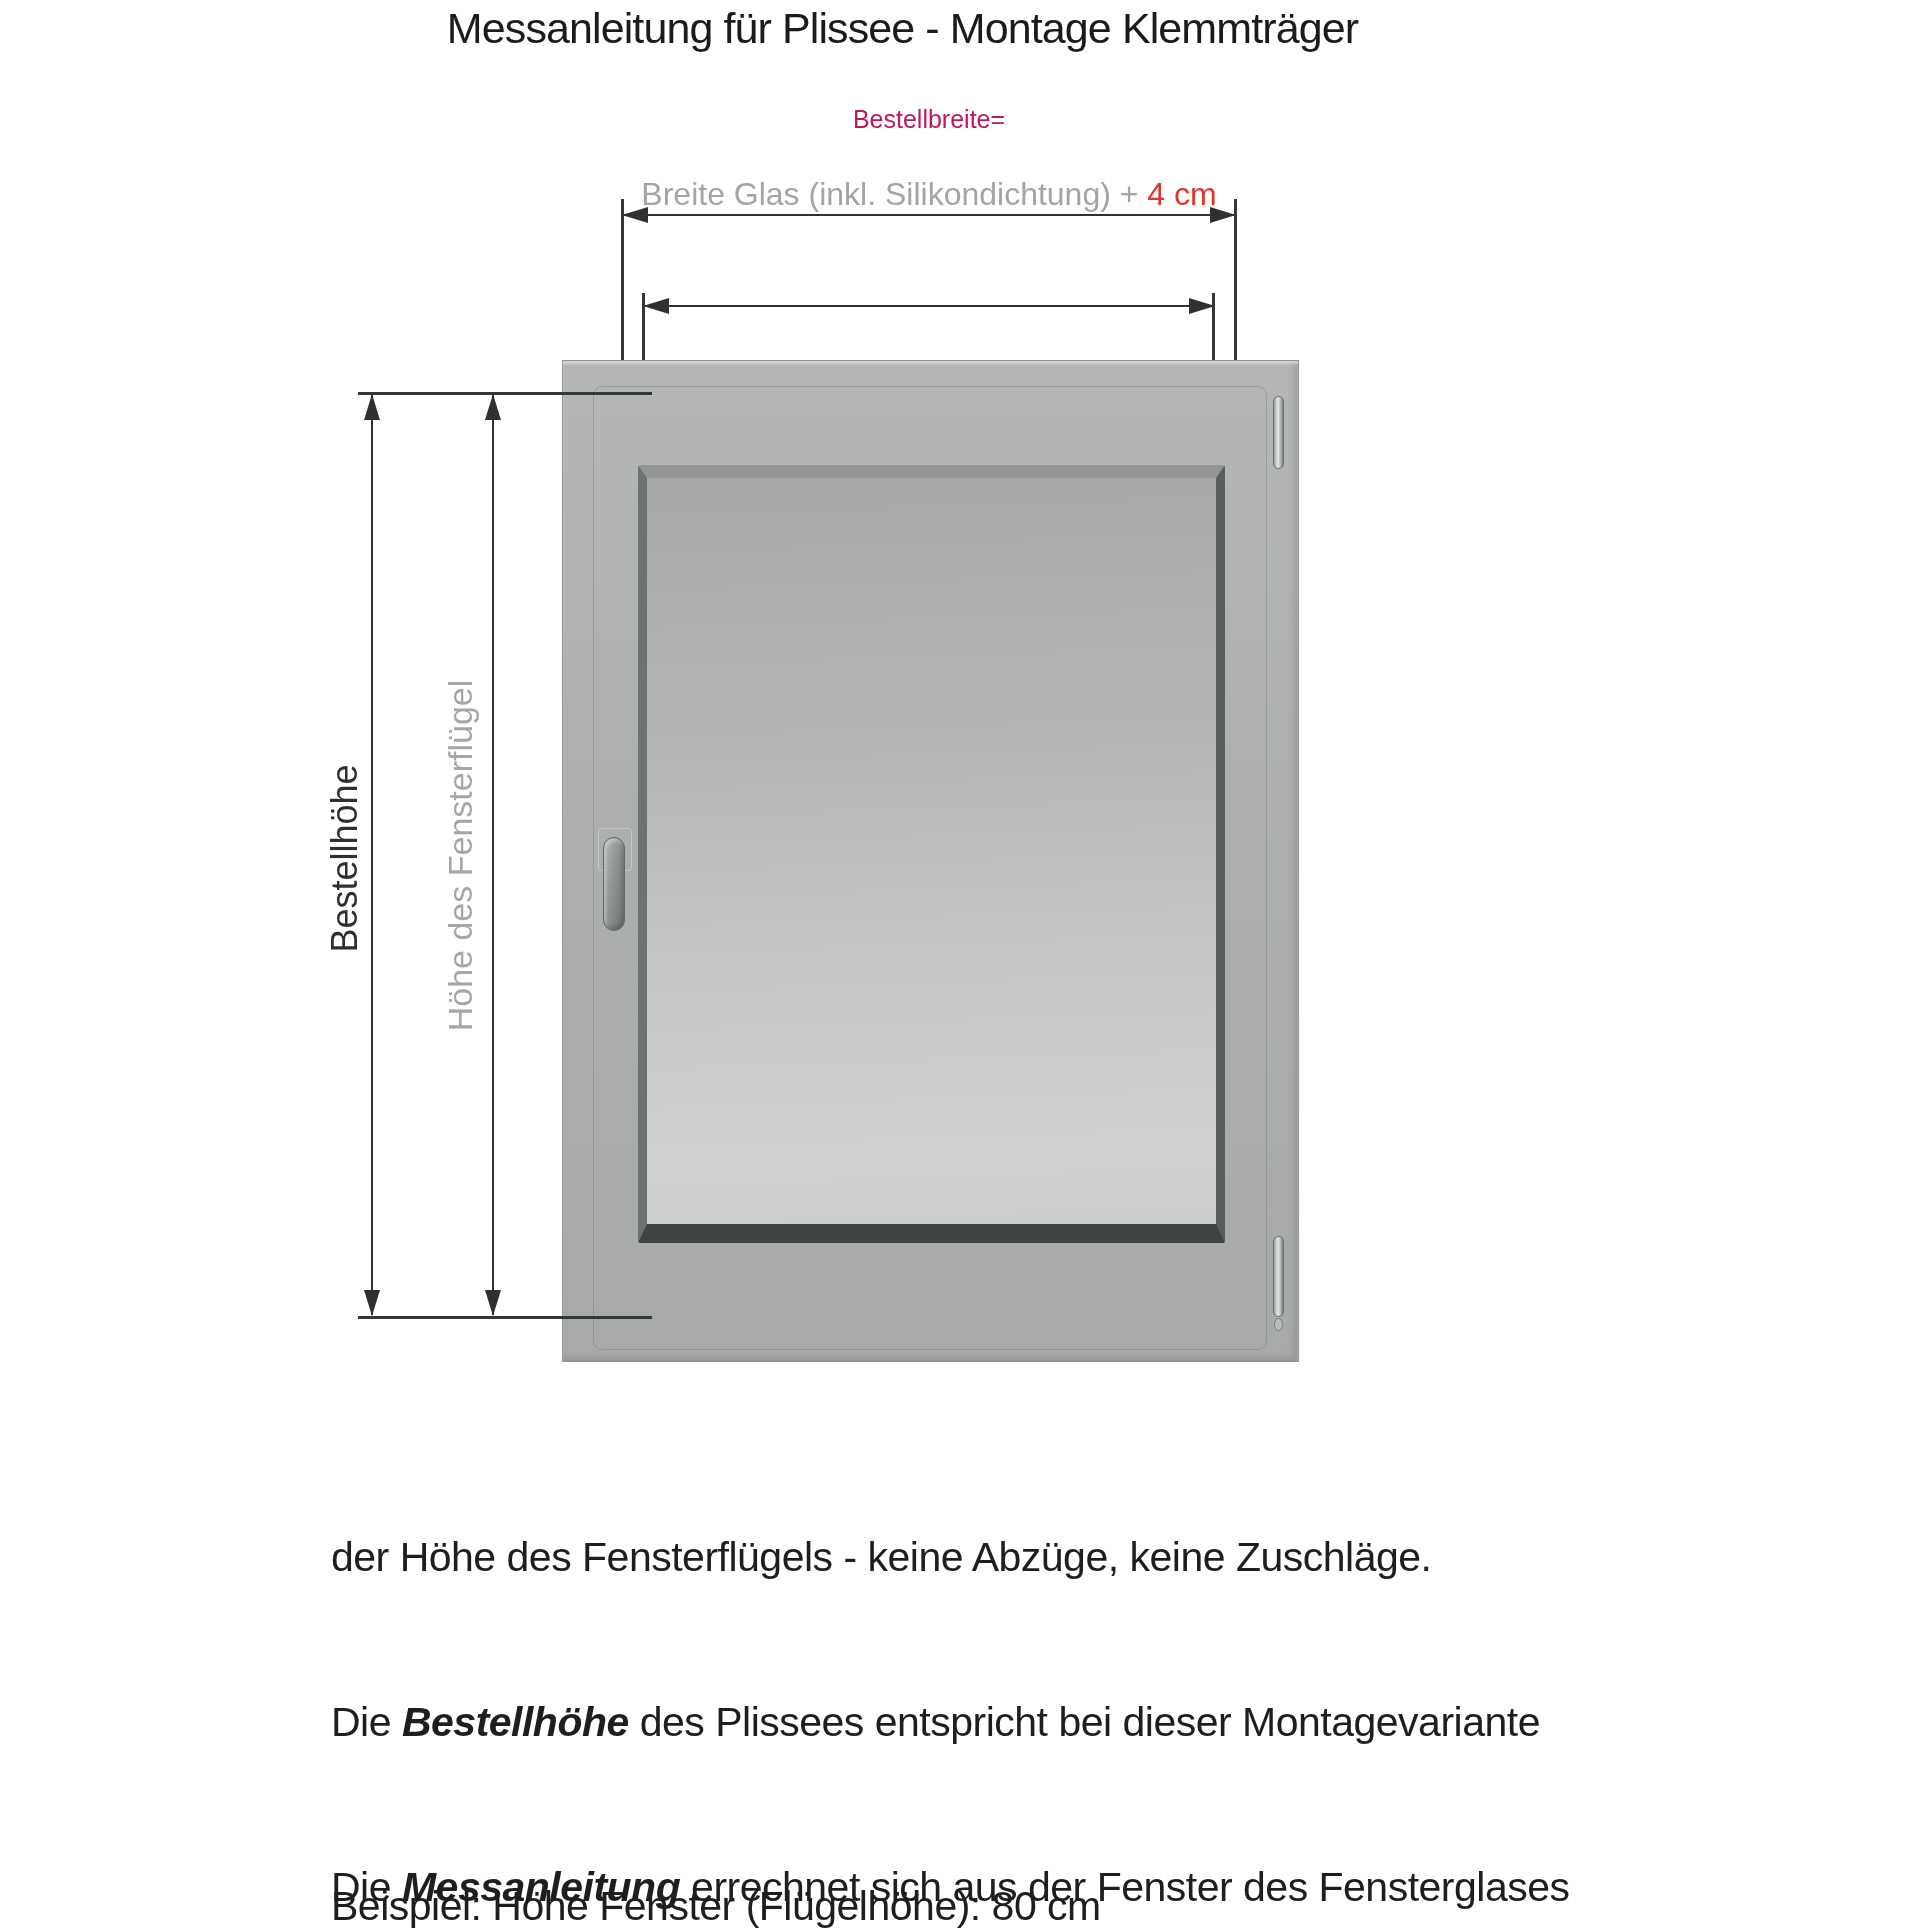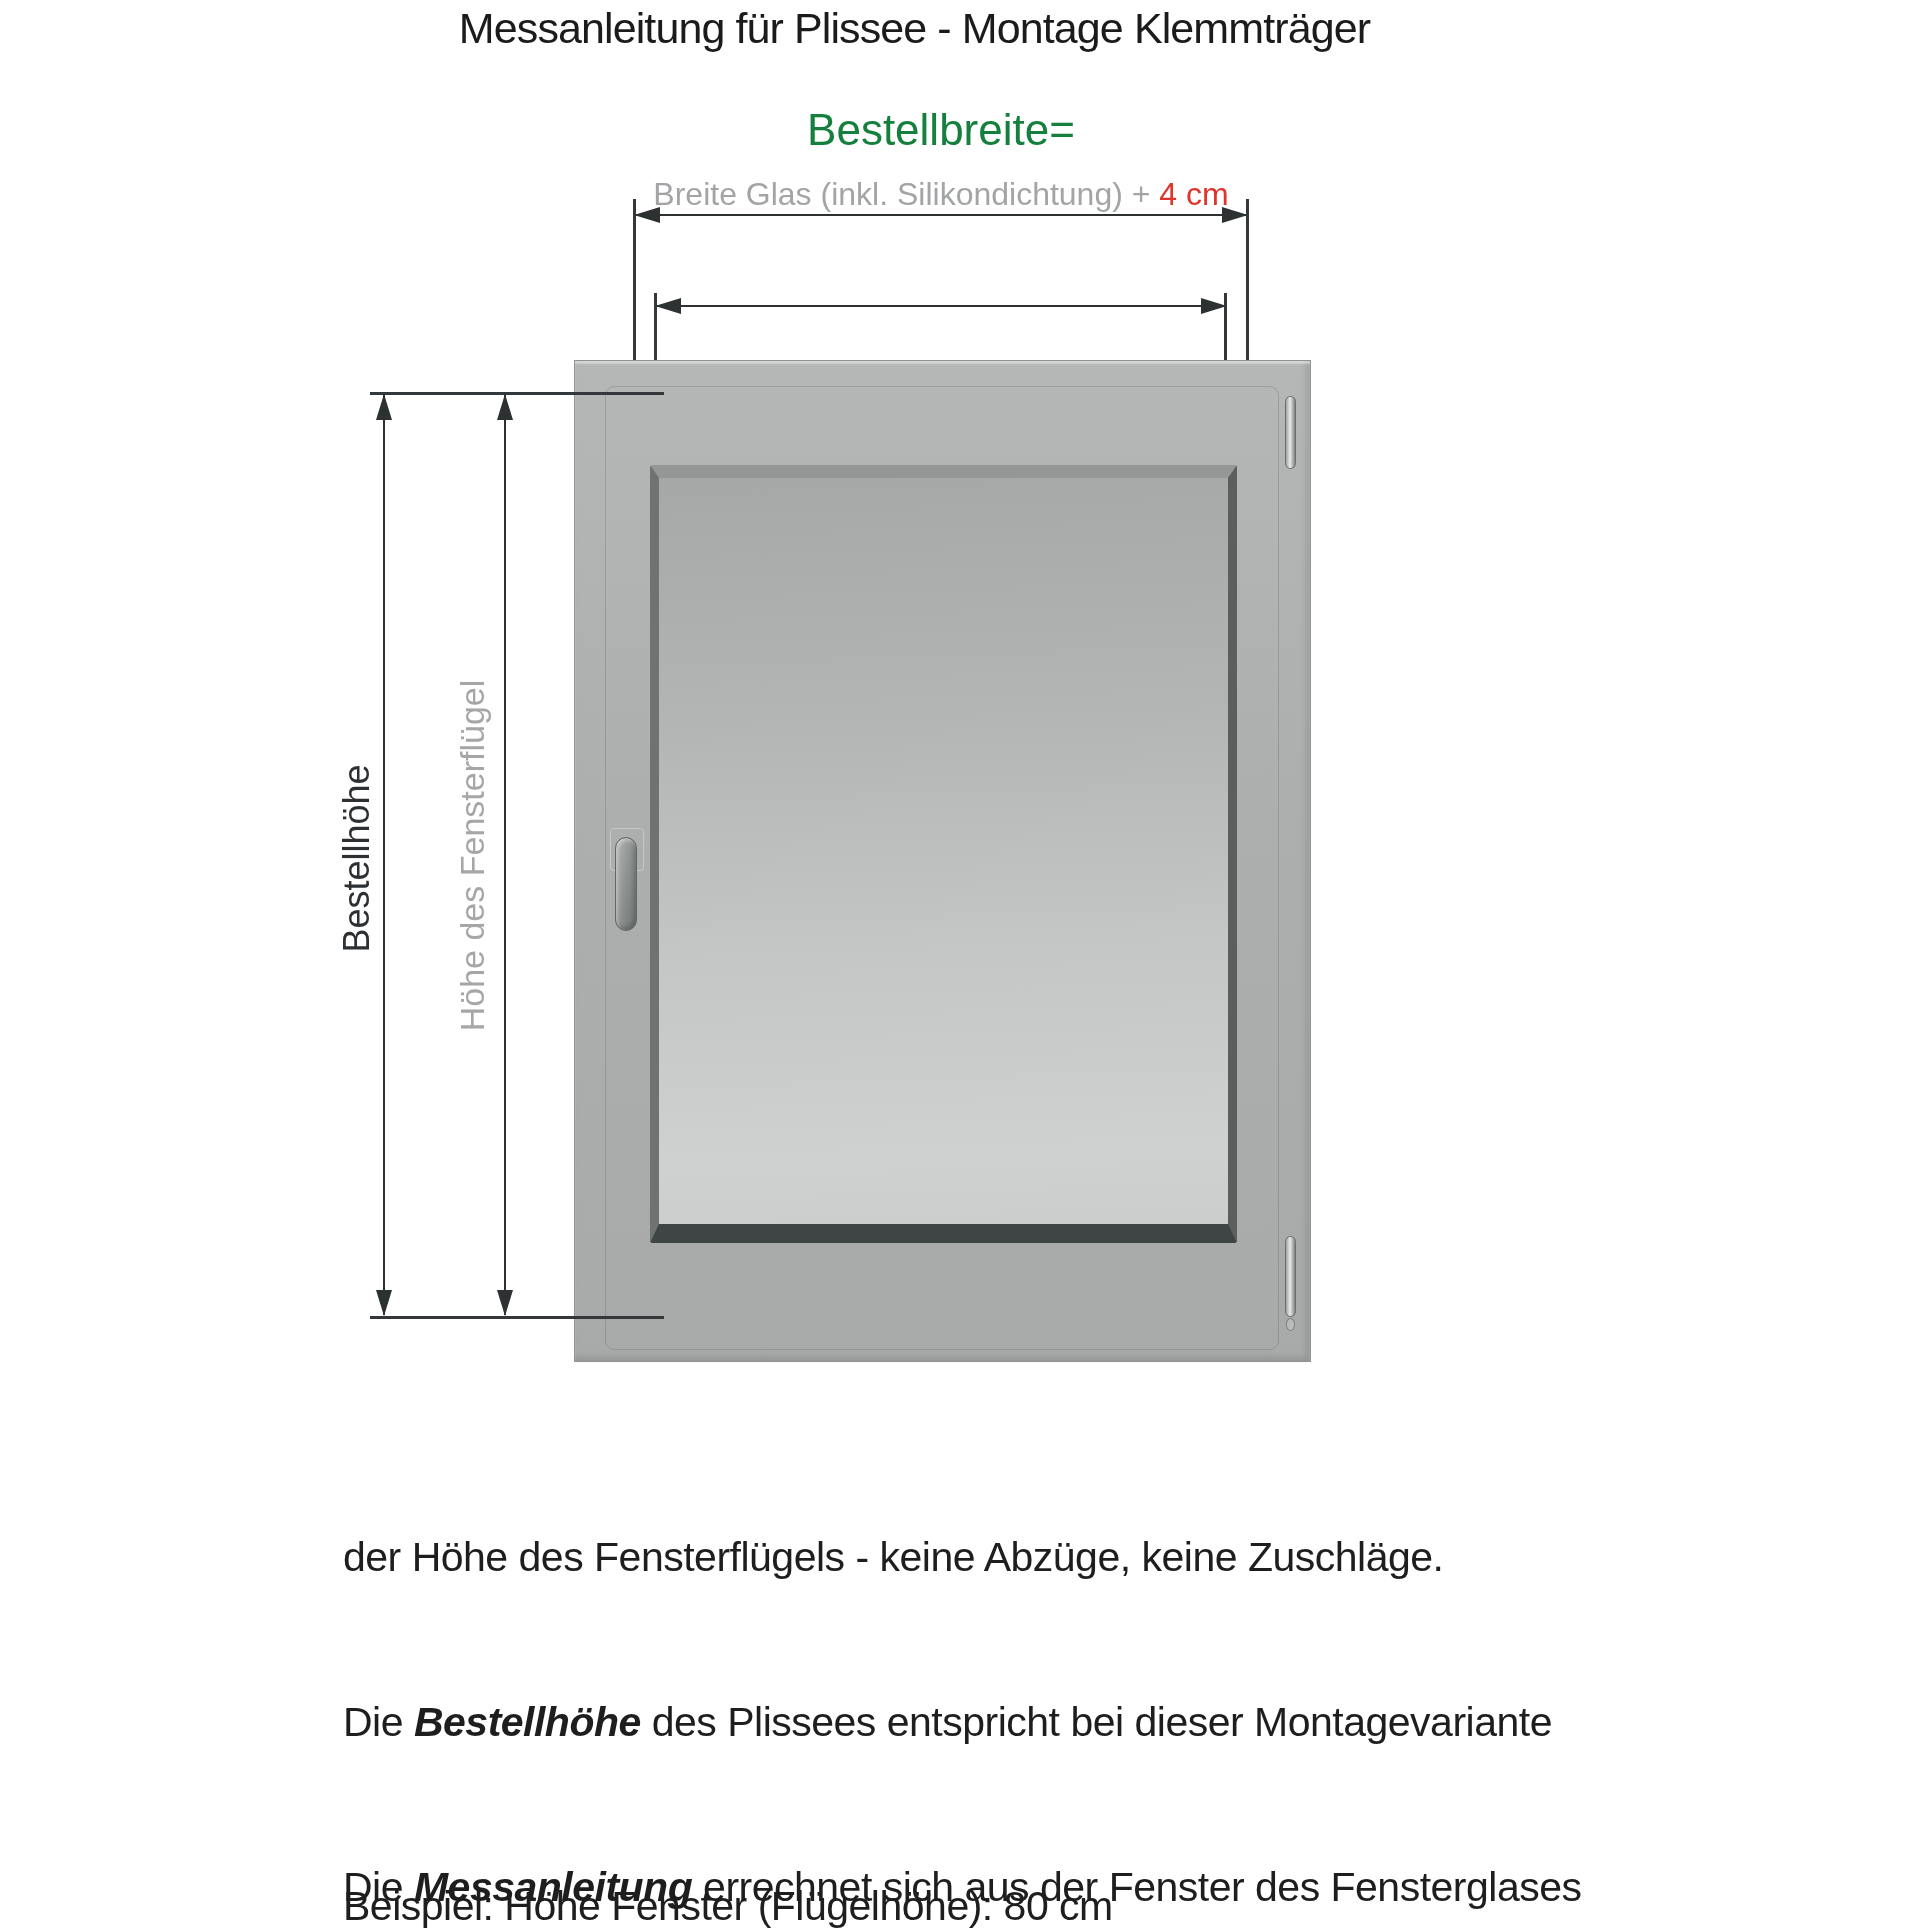--- a/index.html
+++ b/index.html
@@ -1,27 +1,27 @@
 <!DOCTYPE html>
 <html style="font-size:15px"><head>
 <meta charset="utf-8">
 <style>
   html,body{margin:0;padding:0;background:#ffffff;}
   .canvas{
     position:relative;width:1648px;height:1928px;background:#ffffff;overflow:hidden;
-    font-family:"Liberation Sans", sans-serif;color:#1e1e1e;margin-left:12px;
+    font-family:"Liberation Sans", sans-serif;color:#1e1e1e;
   }
   
   .title{
     position:absolute;left:282px;top:3.8px;width:1241px;text-align:center;
     font-size:43px;letter-spacing:-0.9px;color:#1b1b1b;white-space:nowrap;
   }
   
   .wlabel{position:absolute;left:623px;width:612px;text-align:center;white-space:nowrap;}
-  .lbl-order-width{top:105px;font-size:44px;color:#15803d;}
+  .lbl-order-width{top:105px;font-size:25px;color:#be185d;}
   .lbl-glass-plus{top:176px;font-size:32px;color:#a2a4a6;}
   .lbl-glass{top:258px;font-size:32px;color:#a2a4a6;}
   .red{color:#df352c;}
   
   .h-arrow{position:absolute;height:0;border-top:2.8px solid #2d3132;}
   .h-arrow::before{content:"";position:absolute;left:-0.9px;top:-9.4px;width:0;height:0;
     border-top:8.5px solid transparent;border-bottom:8.5px solid transparent;border-right:26px solid #2d3132;}
   .h-arrow::after{content:"";position:absolute;right:-0.9px;top:-9.4px;width:0;height:0;
     border-top:8.5px solid transparent;border-bottom:8.5px solid transparent;border-left:26px solid #2d3132;}
   .arrow-order-width{left:623px;top:214px;width:612px;}

